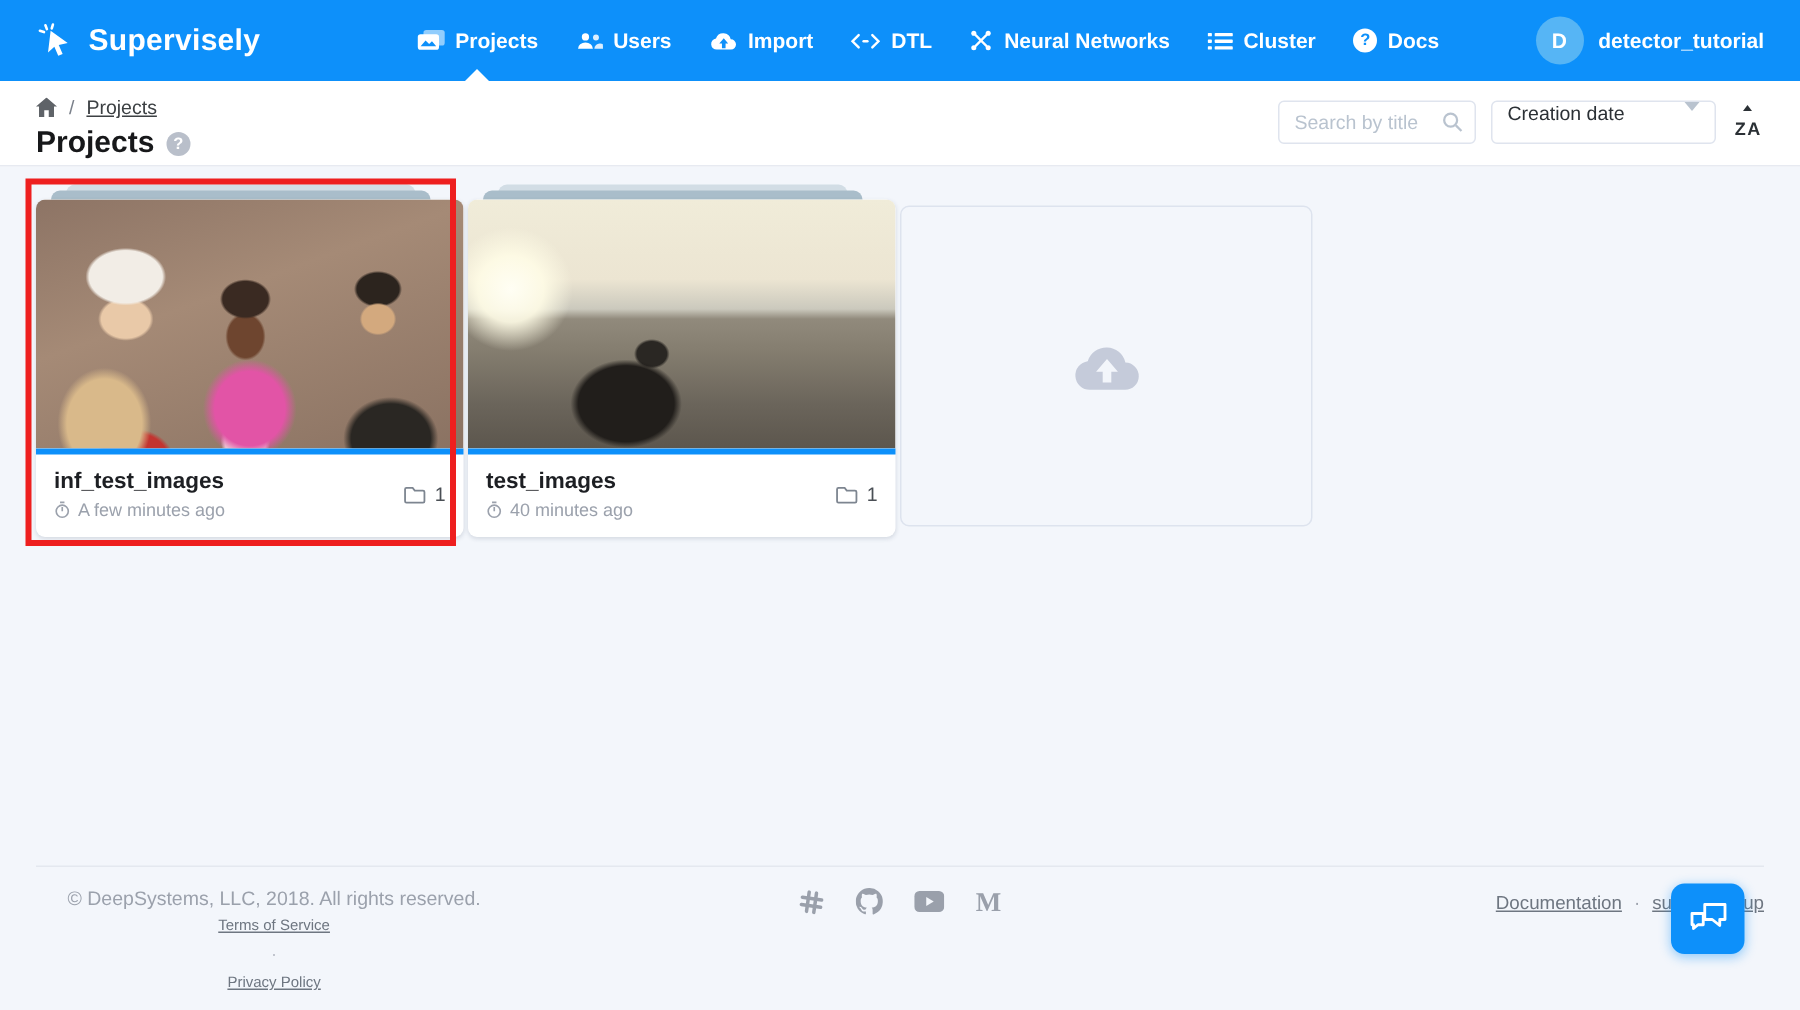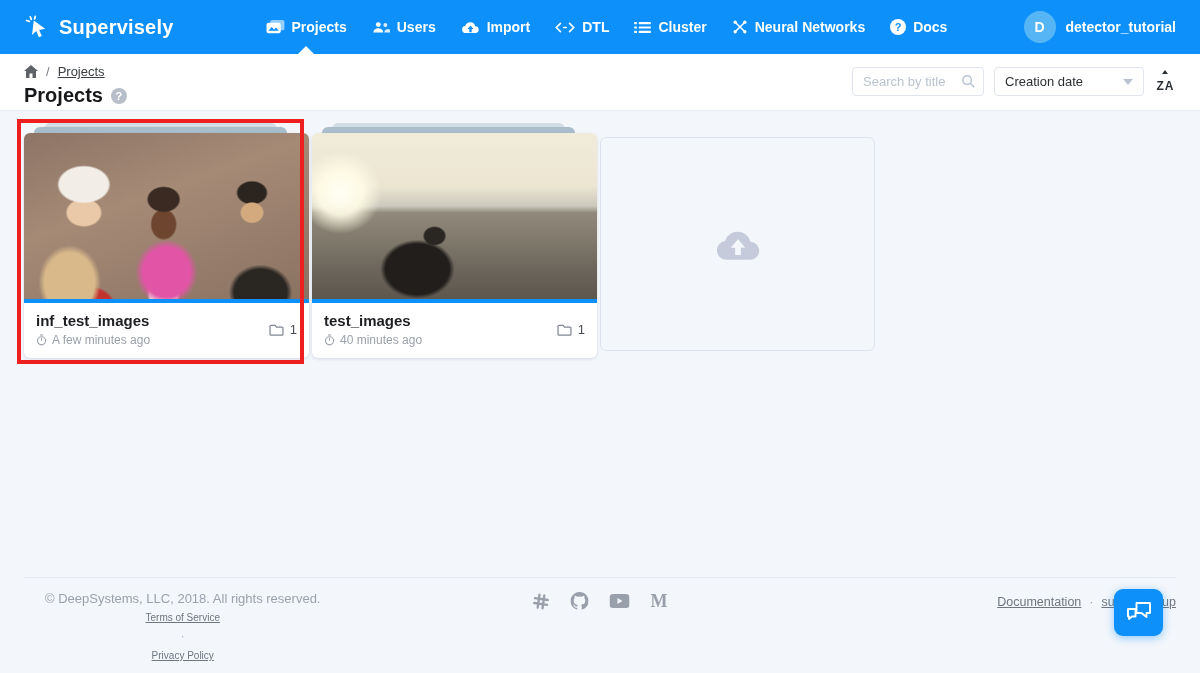--- a/index.html
+++ b/index.html
@@ -8,21 +8,21 @@
     position: relative;
     font-family: "Liberation Sans", sans-serif;
     background: #f3f6fb;
     overflow: hidden;
     color: #1d1f23;
   }
   
   .topbar {
     position: absolute; top:0; left:0; right:0; height:54px;
     background:#0d90fa; display:flex; align-items:center;
-    padding:0 24px; z-index:20;
+    padding:0 24px; z-index:20;gap:12px;
   }
   .brand { display:flex; align-items:center; gap:9px; cursor:pointer; }
   .brand svg { display:block; }
   .brand-name { color:#fff; font-size:20px; font-weight:bold; letter-spacing:0.2px; }
   .mainnav { display:flex; align-items:center; gap:25px; margin-left:92px; height:54px; }
   .nav-item {
     position:relative; display:flex; align-items:center; gap:7px; height:54px;
     color:#fff; font-size:14px; font-weight:600; cursor:pointer; white-space:nowrap;
   }
   .nav-item .icn { display:flex; align-items:center; }
@@ -59,21 +59,21 @@
   }
   .search-box input {
     width:100%; height:100%; border:1px solid #dfe4ee; border-radius:4px;
     padding:0 28px 0 10px; font-size:13px; font-family:"Liberation Sans",sans-serif;
     color:#333; outline:none; background:#fff;
   }
   .search-box input::placeholder { color:#b9c3cf; }
   .search-box .search-icn { position:absolute; right:8px; top:7px; }
   .select-box {
     width:150px; height:29px; border:1px solid #dfe4ee; border-radius:4px; background:#fff;
-    display:flex; align-items:center; justify-content:space-between; padding:0 10px;
+    display:flex; align-items:flex-start; justify-content:space-between; padding:0 10px;
     font-size:13px; color:#2b3035; cursor:pointer;
   }
   .caret-down {
     width:0; height:0; border-left:5px solid transparent; border-right:5px solid transparent;
     border-top:6px solid #b9c3cf;
   }
   .sort-az {
     position:relative; width:22px; height:22px; cursor:pointer;
     display:flex; align-items:flex-end; justify-content:center; gap:1px;
     font-weight:bold; color:#2b3035; font-size:12px; line-height:14px;
@@ -214,47 +214,47 @@
         <svg width="20" height="11" viewBox="0 0 22 12" stroke="#fff" stroke-width="1.8" fill="none" stroke-linecap="round">
           <path d="M6 1.5 L1.5 6 L6 10.5"></path>
           <path d="M16 1.5 L20.5 6 L16 10.5"></path>
           <line x1="9.6" y1="6" x2="12.4" y2="6"></line>
         </svg>
       </span>
       <span>DTL</span>
     </div>
     <div class="nav-item">
       <span class="icn">
-        <svg width="17" height="13" viewBox="0 0 18 14" fill="#fff">
-          <rect x="0" y="1" width="3" height="2.4" rx="0.6"></rect>
-            <rect x="5" y="1" width="13" height="2.4" rx="0.6"></rect>
-          <rect x="0" y="5.8" width="3" height="2.4" rx="0.6"></rect>
-            <rect x="5" y="5.8" width="13" height="2.4" rx="0.6"></rect>
-          <rect x="0" y="10.6" width="3" height="2.4" rx="0.6"></rect>
-            <rect x="5" y="10.6" width="13" height="2.4" rx="0.6"></rect>
-        </svg>
-      </span>
-      <span>Cluster</span>
-    </div>
-    <div class="nav-item">
-      <span class="icn">
         <svg width="16" height="16" viewBox="0 0 18 18">
           <g stroke="#fff" stroke-width="1.7" stroke-linecap="round">
             <line x1="5" y1="5" x2="13" y2="13"></line>
             <line x1="13" y1="5" x2="5" y2="13"></line>
           </g>
           <g fill="#fff">
             <circle cx="3.6" cy="3.6" r="1.9"></circle>
             <circle cx="14.4" cy="3.6" r="1.9"></circle>
             <circle cx="3.6" cy="14.4" r="1.9"></circle>
             <circle cx="14.4" cy="14.4" r="1.9"></circle>
           </g>
         </svg>
       </span>
       <span>Neural Networks</span>
+    </div>
+    <div class="nav-item">
+      <span class="icn">
+        <svg width="17" height="13" viewBox="0 0 18 14" fill="#fff">
+          <rect x="0" y="1" width="3" height="2.4" rx="0.6"></rect>
+            <rect x="5" y="1" width="13" height="2.4" rx="0.6"></rect>
+          <rect x="0" y="5.8" width="3" height="2.4" rx="0.6"></rect>
+            <rect x="5" y="5.8" width="13" height="2.4" rx="0.6"></rect>
+          <rect x="0" y="10.6" width="3" height="2.4" rx="0.6"></rect>
+            <rect x="5" y="10.6" width="13" height="2.4" rx="0.6"></rect>
+        </svg>
+      </span>
+      <span>Cluster</span>
     </div>
     <div class="nav-item">
       <span class="icn" style="width:16px;height:16px;border-radius:50%;background:#fff;color:#0d90fa;font-size:11px;font-weight:bold;display:flex;align-items:center;justify-content:center;">?</span>
       <span>Docs</span>
     </div>
   </nav>
 
   <div class="user-chip">
     <span class="avatar">D</span>
     <span class="username">detector_tutorial</span>

